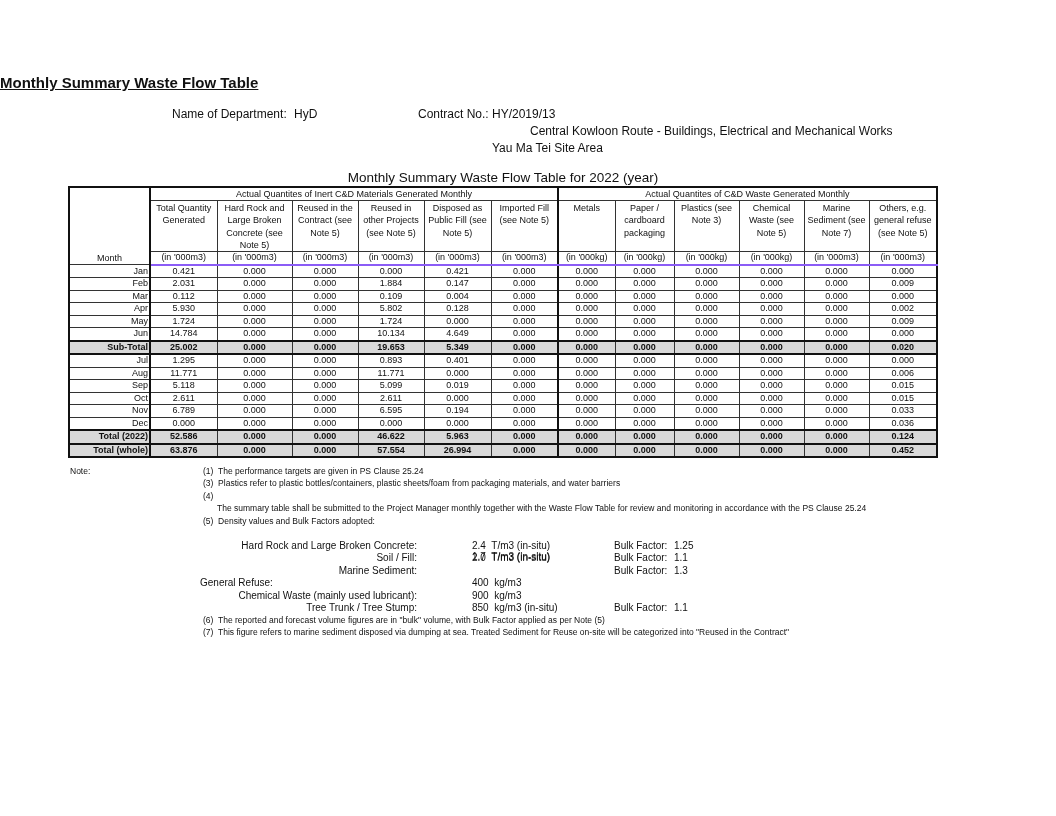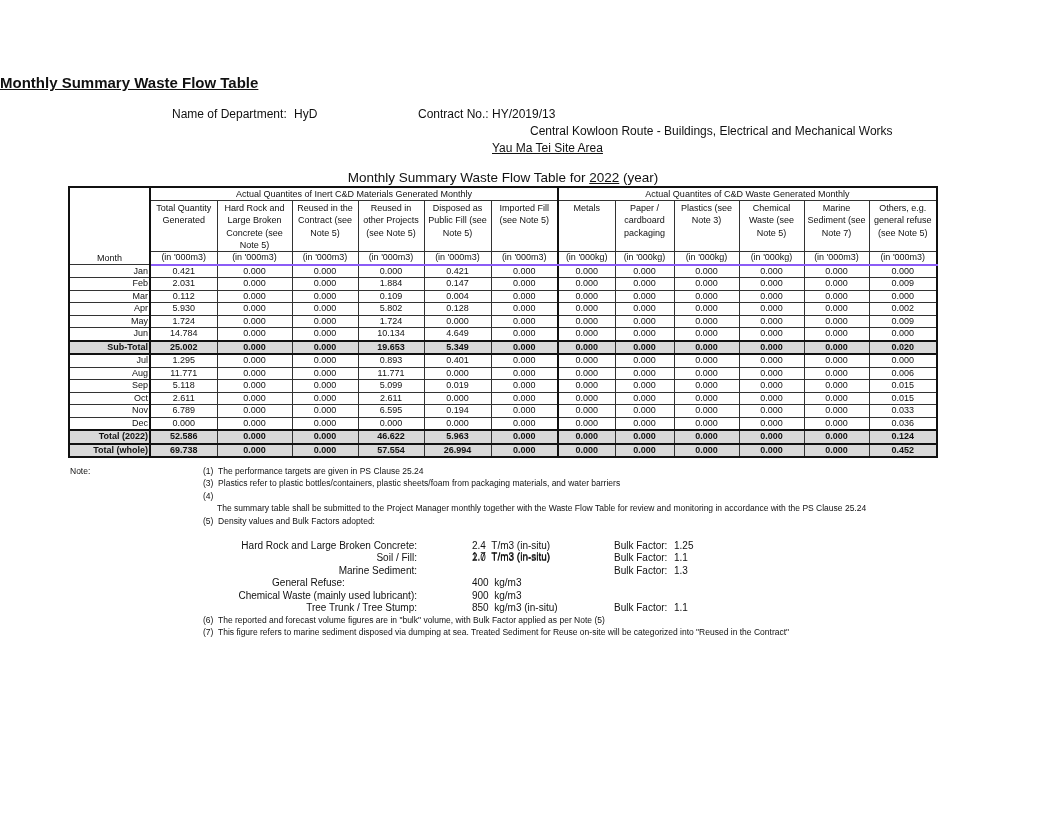--- a/index.html
+++ b/index.html
@@ -1,21 +1,21 @@
 <!DOCTYPE html>
 <html><head>
 <meta charset="utf-8">
 <style>
   html, body { margin: 0; padding: 0; background: #ffffff; }
   body { width: 1056px; height: 816px; position: relative; overflow: hidden;
          font-family: "Liberation Sans", "DejaVu Sans", sans-serif; color: #111; }
   .abs { position: absolute; }
   .title { left: 0; width: 1006px; top: 74px; text-align: left; font-size: 15px; font-weight: bold; text-decoration: underline; }
   .lbl { font-size: 12px; }
-  .u { text-decoration: underline; }
+  .u { }
   .subtitle { left: 0; width: 1006px; top: 170px; text-align: center; font-size: 13.5px; }
 
   table.wft { position: absolute; left: 68px; top: 186px; border-collapse: collapse;
               font-size: 9px; table-layout: fixed; border: 2px solid #111; }
   table.wft td { border: 1px solid #333; text-align: center; padding: 0 2px; height: 11.5px; line-height: 11px; white-space: nowrap; overflow: hidden; }
   table.wft td.hdrtxt { white-space: normal; vertical-align: top; line-height: 12.3px; padding-top: 1px; }
   table.wft td.month { text-align: right; border-right: 2px solid #111; padding-right: 1px; }
   table.wft td.month-h { vertical-align: bottom; border-right: 2px solid #111; border-radius: 24px; }
   table.wft td.div { border-right: 2px solid #111; }
   table.wft tr.unit td { border-bottom: 2px solid #8b5cf6; }
@@ -299,21 +299,21 @@
         <td class="div">0.000</td>
         <td>0.000</td>
         <td>0.000</td>
         <td>0.000</td>
         <td>0.000</td>
         <td>0.000</td>
         <td>0.124</td>
       </tr>
       <tr class="tot">
         <td class="month">Total (whole)</td>
-        <td>69.738</td>
+        <td>63.876</td>
         <td>0.000</td>
         <td>0.000</td>
         <td>57.554</td>
         <td>26.994</td>
         <td class="div">0.000</td>
         <td>0.000</td>
         <td>0.000</td>
         <td>0.000</td>
         <td>0.000</td>
         <td>0.000</td>
@@ -336,21 +336,21 @@
     <div class="dens" style="left: 614px; top: 540px;">Bulk Factor:</div>
     <div class="dens" style="left: 674px; top: 540px;">1.25</div>
     <div class="dens" style="left: 200px; width: 217px; text-align: right; top: 552.4px;">Soil / Fill:</div>
     <div class="dens" style="left: 472px; white-space: pre; top: 552.4px;">2.0  T/m3 (in-situ)</div>
     <div class="dens" style="left: 614px; top: 552.4px;">Bulk Factor:</div>
     <div class="dens" style="left: 674px; top: 552.4px;">1.1</div>
     <div class="dens" style="left: 200px; width: 217px; text-align: right; top: 564.8px;">Marine Sediment:</div>
     <div class="dens" style="left: 472px; white-space: pre; top: 551px;">1.7  T/m3 (in-situ)</div>
     <div class="dens" style="left: 614px; top: 564.8px;">Bulk Factor:</div>
     <div class="dens" style="left: 674px; top: 564.8px;">1.3</div>
-    <div class="dens" style="left: 200px; width: 217px; text-align: center; top: 577.2px;">General Refuse:</div>
+    <div class="dens" style="left: 200px; width: 217px; text-align: left; top: 577.2px;">General Refuse:</div>
     <div class="dens" style="left: 472px; white-space: pre; top: 577.2px;">400  kg/m3</div>
     <div class="dens" style="left: 614px; top: 577.2px;"></div>
     <div class="dens" style="left: 674px; top: 577.2px;"></div>
     <div class="dens" style="left: 200px; width: 217px; text-align: right; top: 589.6px;">Chemical Waste (mainly used lubricant):</div>
     <div class="dens" style="left: 472px; white-space: pre; top: 589.6px;">900  kg/m3</div>
     <div class="dens" style="left: 614px; top: 589.6px;"></div>
     <div class="dens" style="left: 674px; top: 589.6px;"></div>
     <div class="dens" style="left: 200px; width: 217px; text-align: right; top: 602px;">Tree Trunk / Tree Stump:</div>
     <div class="dens" style="left: 472px; white-space: pre; top: 602px;">850  kg/m3 (in-situ)</div>
     <div class="dens" style="left: 614px; top: 602px;">Bulk Factor:</div>

